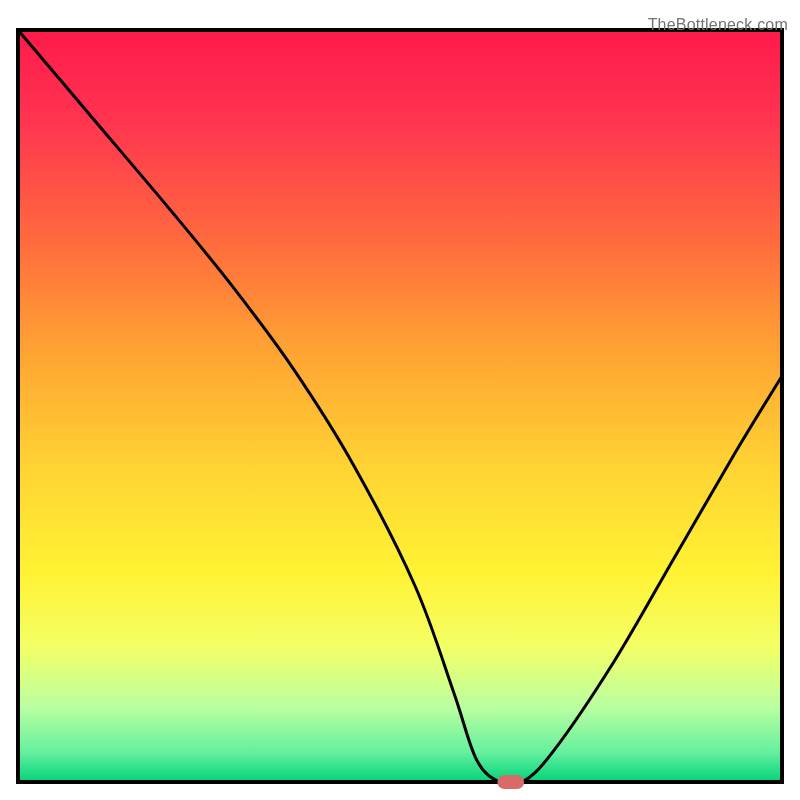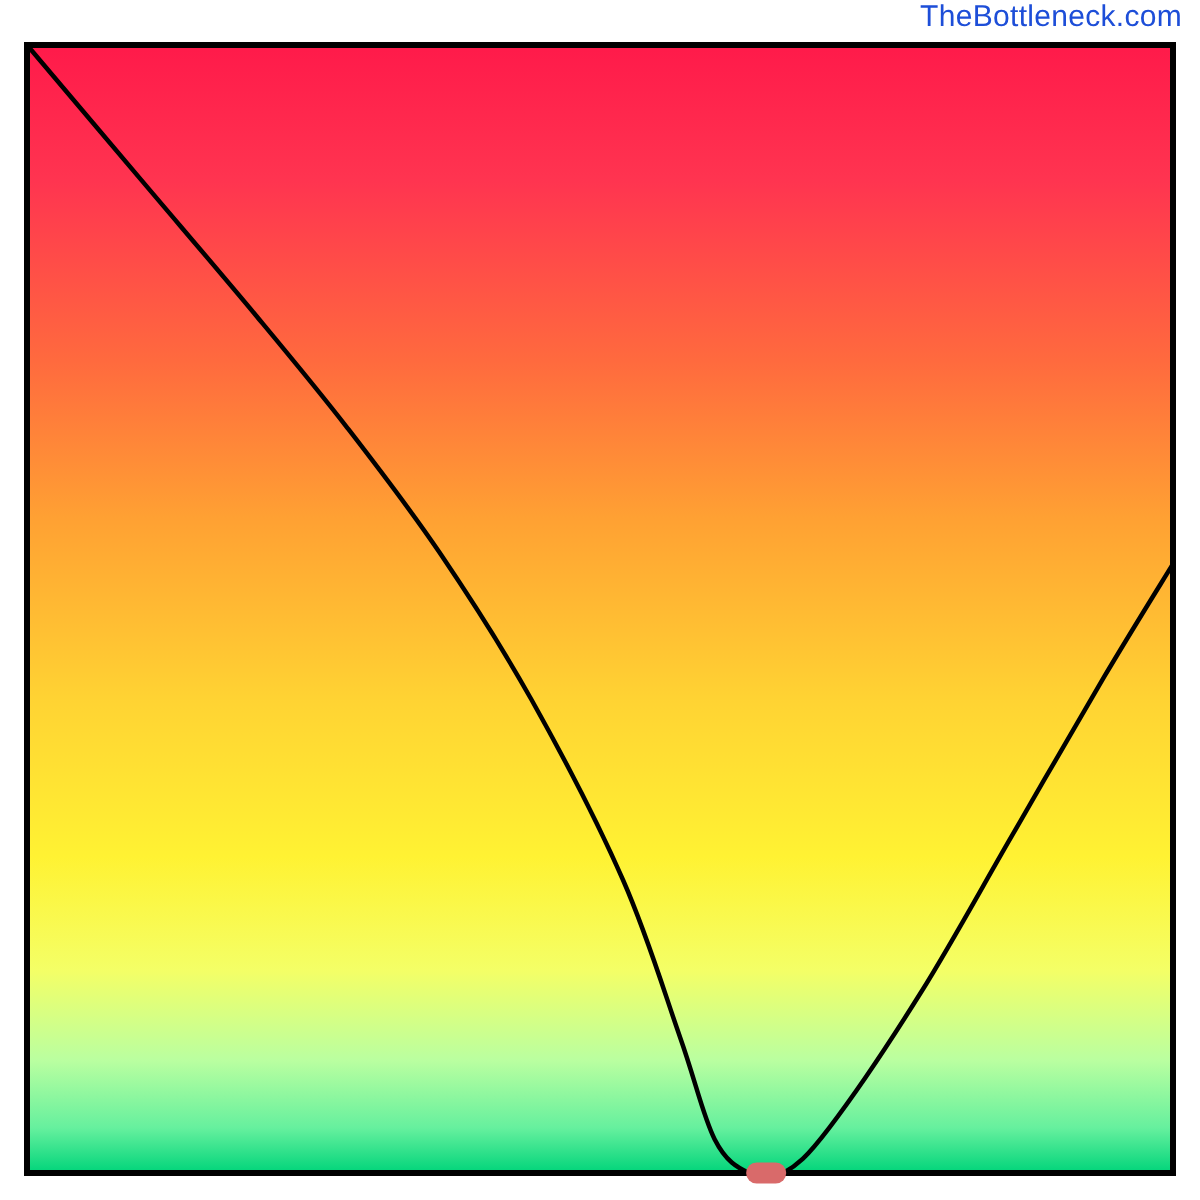--- a/index.html
+++ b/index.html
@@ -10,24 +10,24 @@
     background: #ffffff;
     font-family: Arial, Helvetica, sans-serif;
   }
   .container {
     position: relative;
     width: 800px;
     height: 800px;
   }
   .watermark {
     position: absolute;
-    top: 0;
+    top: 16px;
     right: 12px;
-    color: #1d4ed8;
-    font-size: 20px;
+    color: #737373;
+    font-size: 16px;
     font-weight: 400;
     letter-spacing: 0.2px;
   }
   svg {
     display: block;
   }
 </style>
 </head>
 <body>
 

